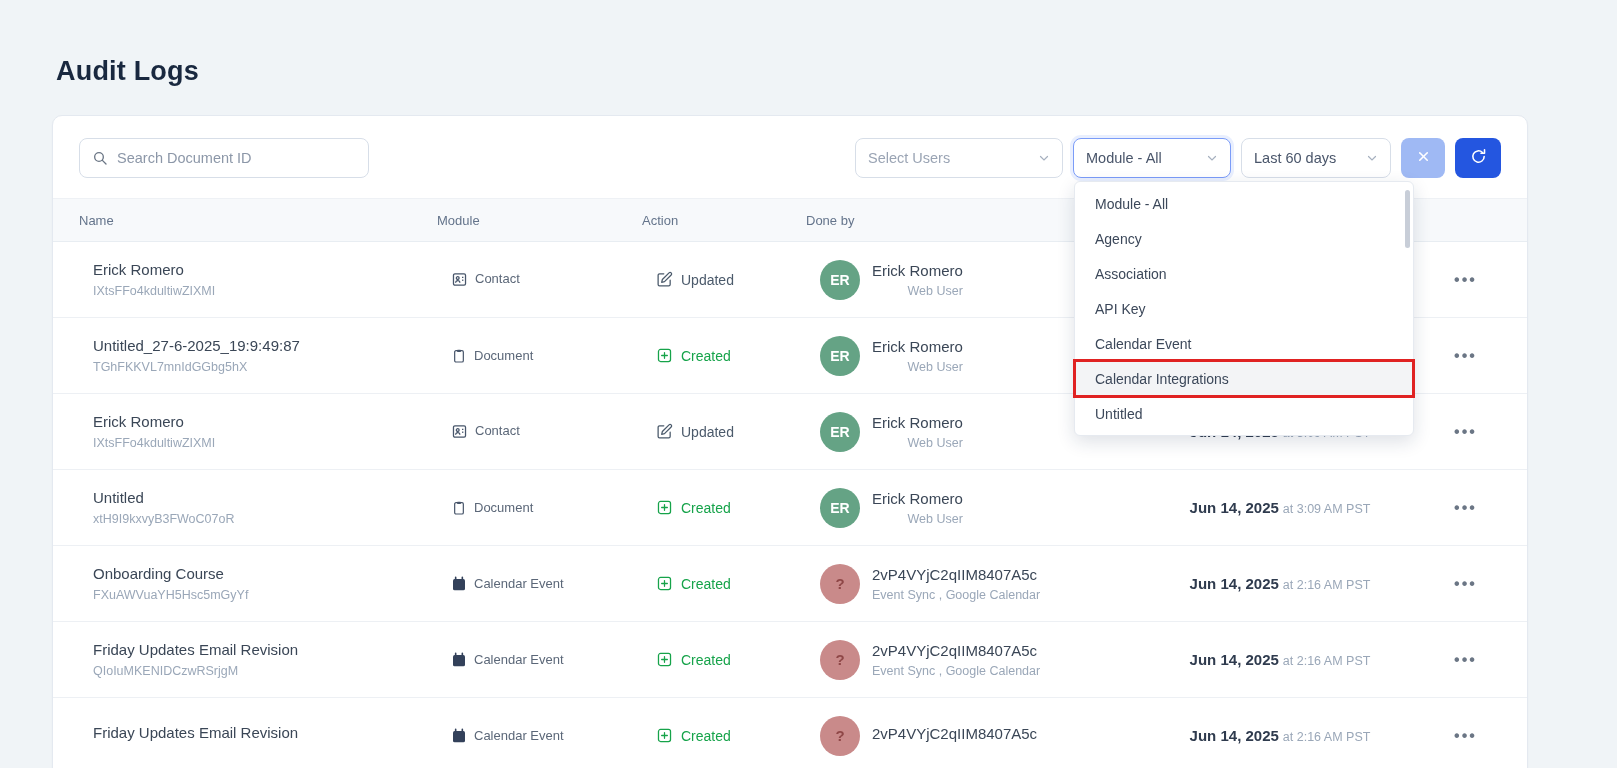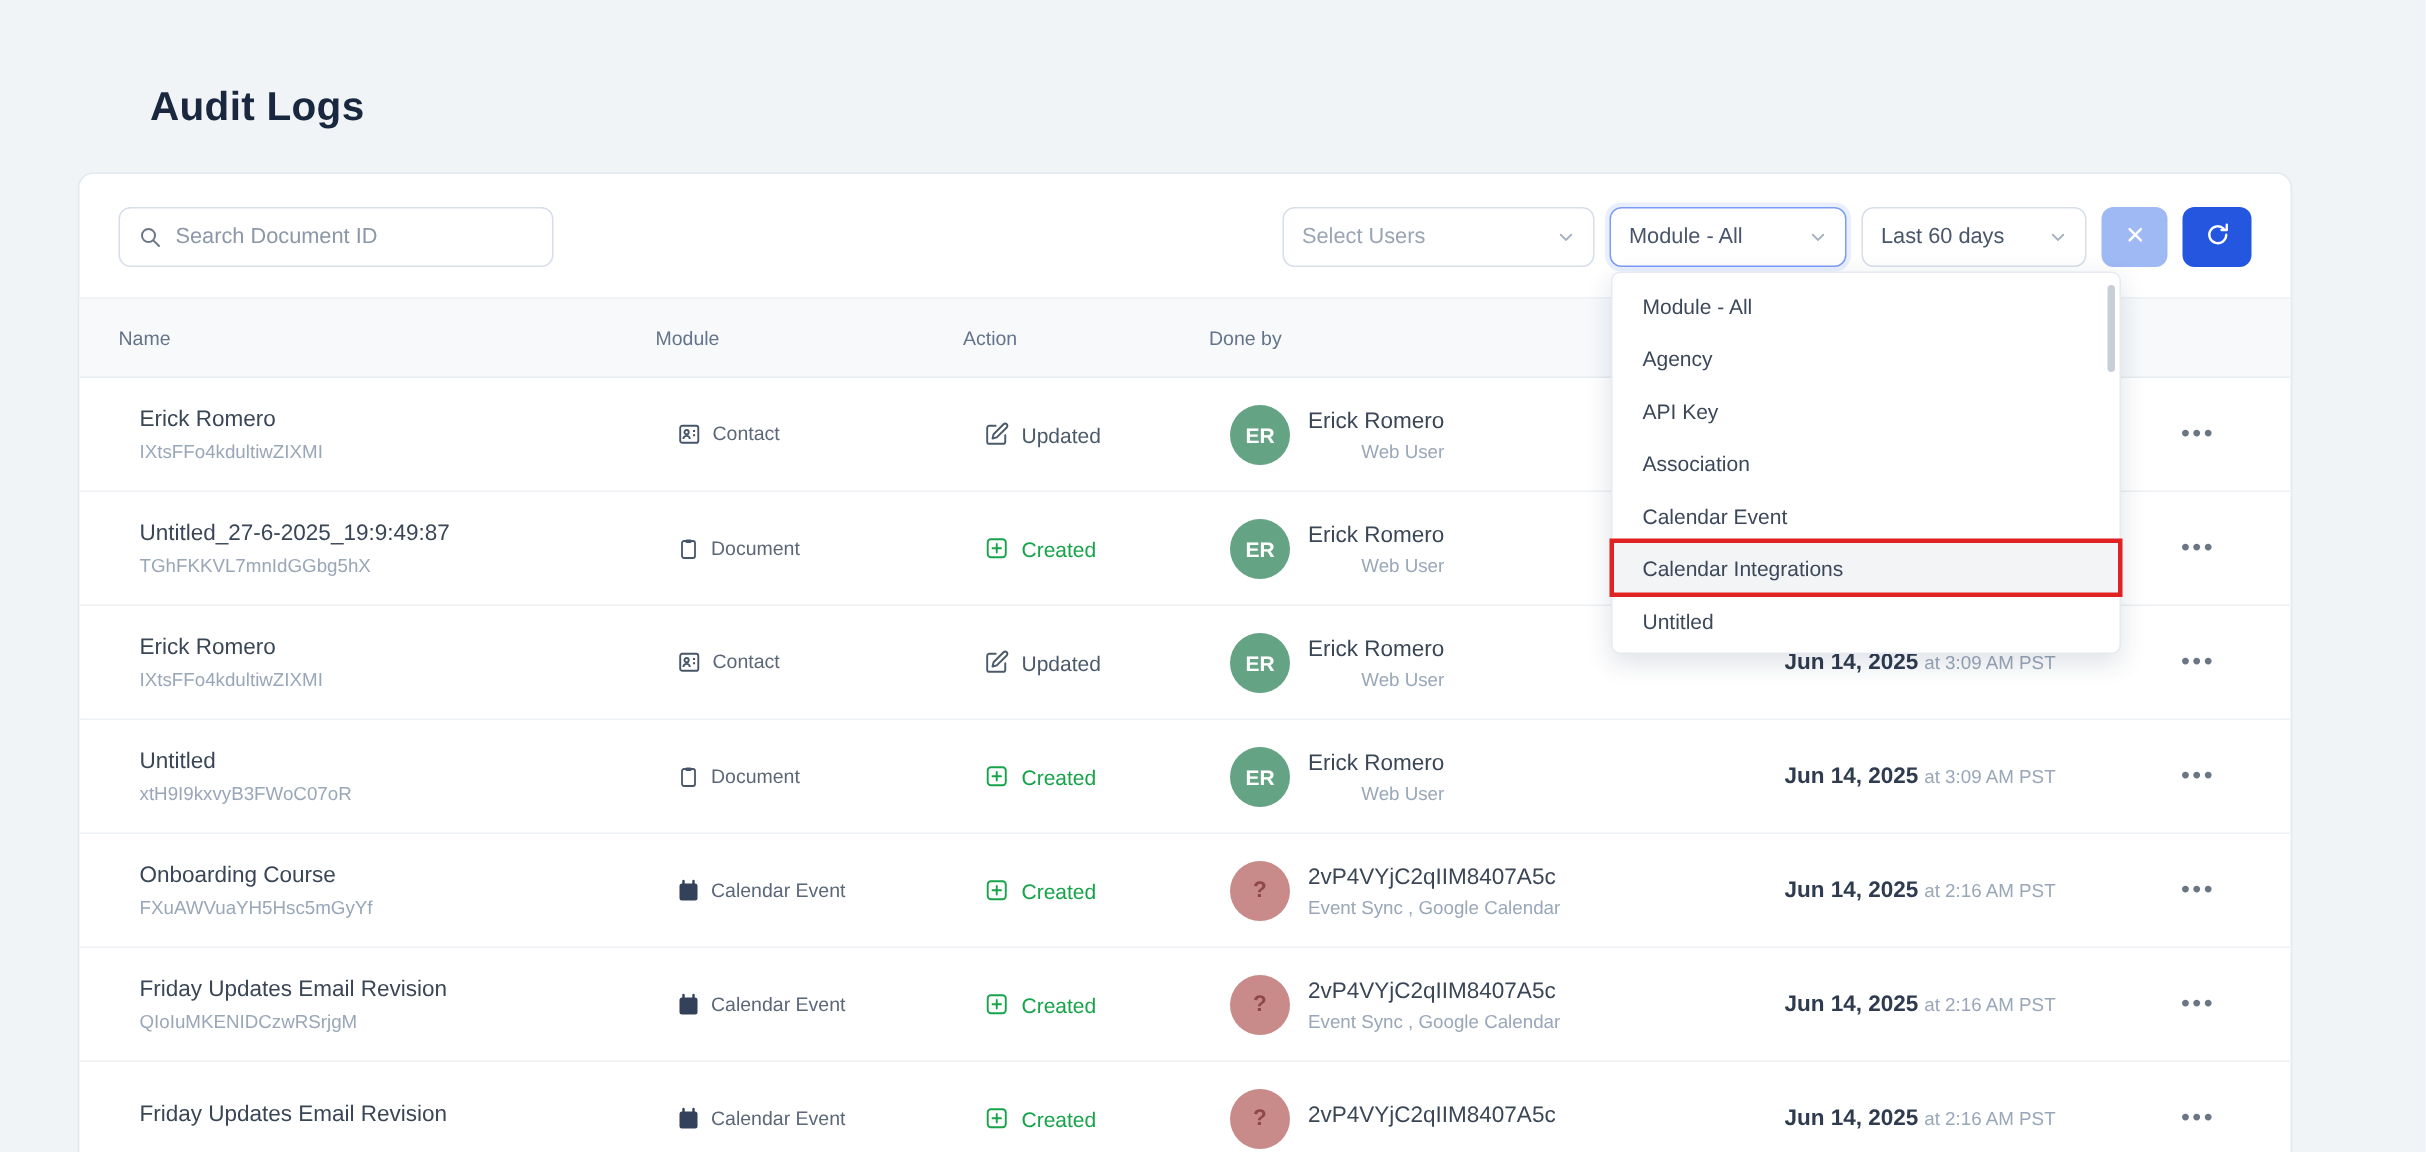--- a/index.html
+++ b/index.html
@@ -5,21 +5,21 @@
   * { box-sizing: border-box; margin: 0; padding: 0; }
   html,body { width:1617px; height:768px; overflow:hidden; }
   body {
     font-family: "Liberation Sans", "DejaVu Sans", sans-serif;
     background:#f0f4f7;
     position:relative;
     color:#3a4656;
   }
   .page-title {
     position:absolute; left:56px; top:56px;
-    font-size:27px; font-weight:700; color:#19283f; letter-spacing:.2px;margin-left:44px;
+    font-size:27px; font-weight:700; color:#19283f; letter-spacing:.2px;
   }
   .card {
     position:absolute; left:52px; top:115px; width:1476px; height:900px;
     background:#fff; border:1px solid #e4e9f0; border-radius:10px;
     box-shadow:0 1px 2px rgba(16,24,40,.04);
     overflow:hidden;
   }
   
   .toolbar { display:flex; align-items:center; padding:22px 26px 20px 26px; }
   .search-box {
@@ -49,21 +49,21 @@
   }
   .btn-clear   { width:44px; background:#9fb9f4; }
   .btn-refresh { width:46px; background:#2456e0; }
   
   .thead, .trow {
     display:grid;
     grid-template-columns:358px 205px 164px 310px 300px 1fr;
     align-items:center; padding:0 26px;
   }
   .thead {
-    height:54px; background:#f7f9fb;
+    height:44px; background:#f7f9fb;
     border-top:1px solid #eef1f5; border-bottom:1px solid #e8edf2;
     font-size:13px; color:#64748b;
   }
   .trow { min-height:76px; border-bottom:1px solid #edf0f4; background:#fff;padding-left:40px; }
   .row-name { font-size:15px; color:#3a4656; }
   .row-id   { font-size:12.5px; color:#9aa7b8; margin-top:6px; }
   .cell-module { display:flex; align-items:flex-start; gap:7px; }
   .mod-label { font-size:13px; color:#5b6戴778; color:#5b6778; }
   .mod-icon, .act-icon { display:flex; align-items:center; }
   .cell-action { display:flex; align-items:center; gap:8px; font-size:14px; }
@@ -424,19 +424,19 @@
         </span>
     </div>
     <div class="cell-date"><span class="date-main">Jun 14, 2025</span><span class="date-sub">at 2:16 AM PST</span></div>
     <div class="cell-menu"><button class="dots">•••</button></div>
   </div>
 </div>
 
 <div class="dropdown">
   <div class="dd-item">Module - All</div>
   <div class="dd-item">Agency</div>
+  <div class="dd-item">Association</div>
   <div class="dd-item">API Key</div>
-  <div class="dd-item">Association</div>
   <div class="dd-item">Calendar Event</div>
   <div class="dd-item highlighted">Calendar Integrations</div>
   <div class="dd-item">Untitled</div>
   <div class="dd-thumb"></div>
 </div>
 
 </body></html>

